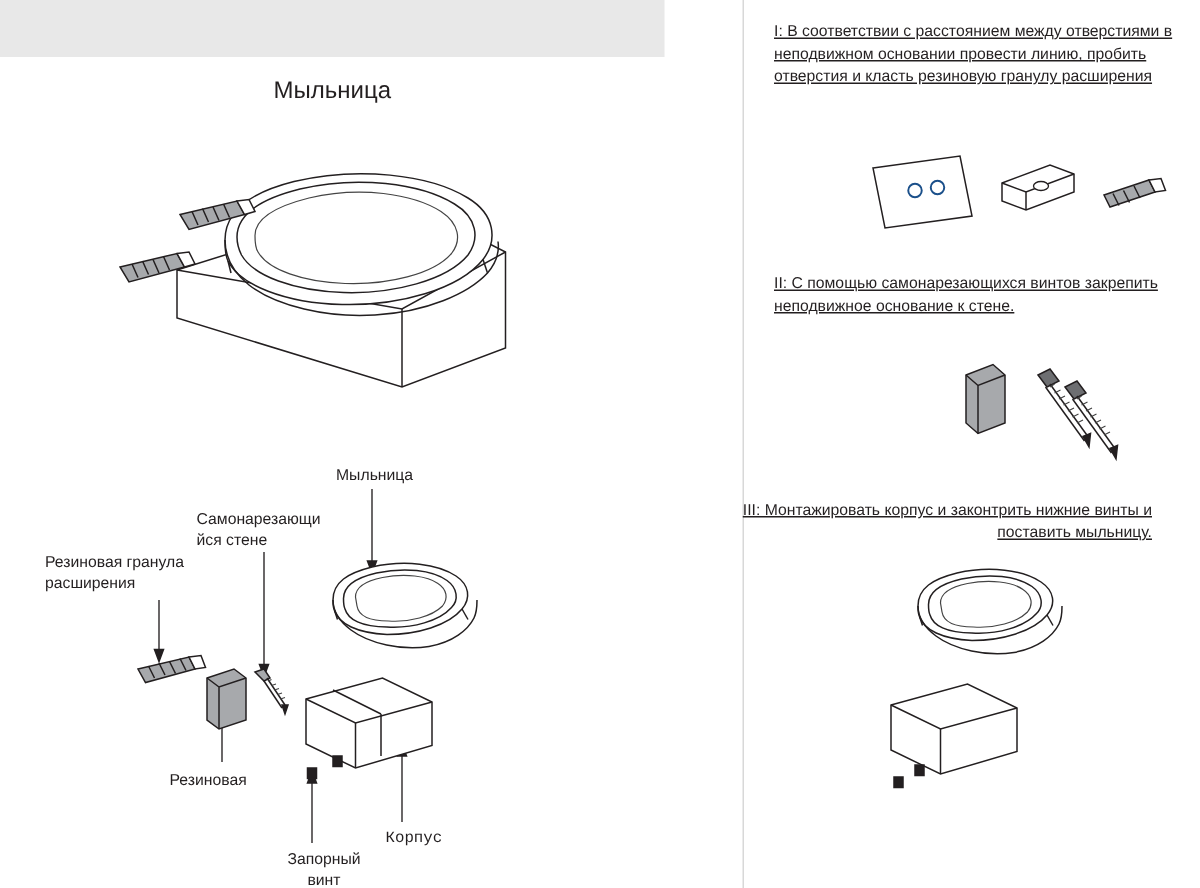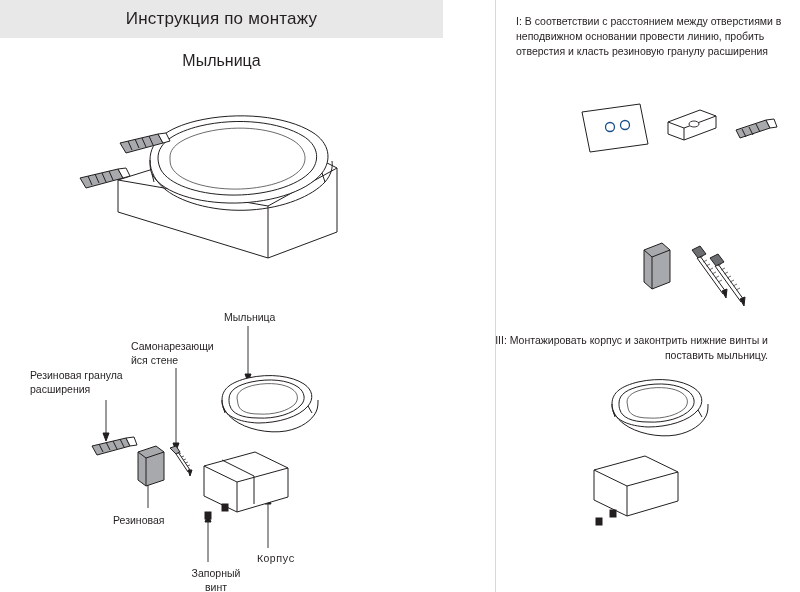--- a/index.html
+++ b/index.html
@@ -57,20 +57,21 @@
     height: 592px;
     background: #d8d8d8;
   }
   
   .step-text {
     position: absolute;
     font-size: 10.5px;
     line-height: 15px;
     color: #231f20;
     width: 280px;
+    text-decoration: underline;
   }
   .step1 { left: 516px; top: 14px; }
   .step2 { left: 516px; top: 182px; }
   .step3 { left: 488px; top: 333px; text-align: right; }
 
   
   .lbl {
     position: absolute;
     font-size: 10.5px;
     line-height: 14px;
@@ -98,26 +99,26 @@
   .fillmid { fill: #a7a9ac; stroke: #231f20; stroke-width: 1; }
   .fillblk { fill: #231f20; stroke: #231f20; stroke-width: 1; }
   .lead { fill: none; stroke: #231f20; stroke-width: 0.9; }
 </style>
 </head>
 <body>
 
 <div class="page">
 
   <div class="header-band"></div>
-  <div class="header-title">Инструкция по монтажу</div>
   <div class="product-title">Мыльница</div>
 
   <div class="v-sep"></div>
 
   <div class="step-text step1">I: В соответствии с расстоянием между отверстиями в неподвижном основании провести линию, пробить отверстия и класть резиновую гранулу расширения</div>
+  <div class="step-text step2">II: С помощью самонарезающихся винтов закрепить неподвижное основание к стене.</div>
   <div class="step-text step3">III: Монтажировать корпус и законтрить нижние винты и поставить мыльницу.</div>
 
   <div class="lbl lbl-soap">Мыльница</div>
   <div class="lbl lbl-screw" style="white-space:pre-line;">Самонарезающи
 йся стене</div>
   <div class="lbl lbl-granule" style="white-space:pre-line;">Резиновая гранула
 расширения</div>
   <div class="lbl lbl-base">Резиновая</div>
   <div class="lbl lbl-lockscrew" style="white-space:pre-line;">Запорный
 винт</div>

